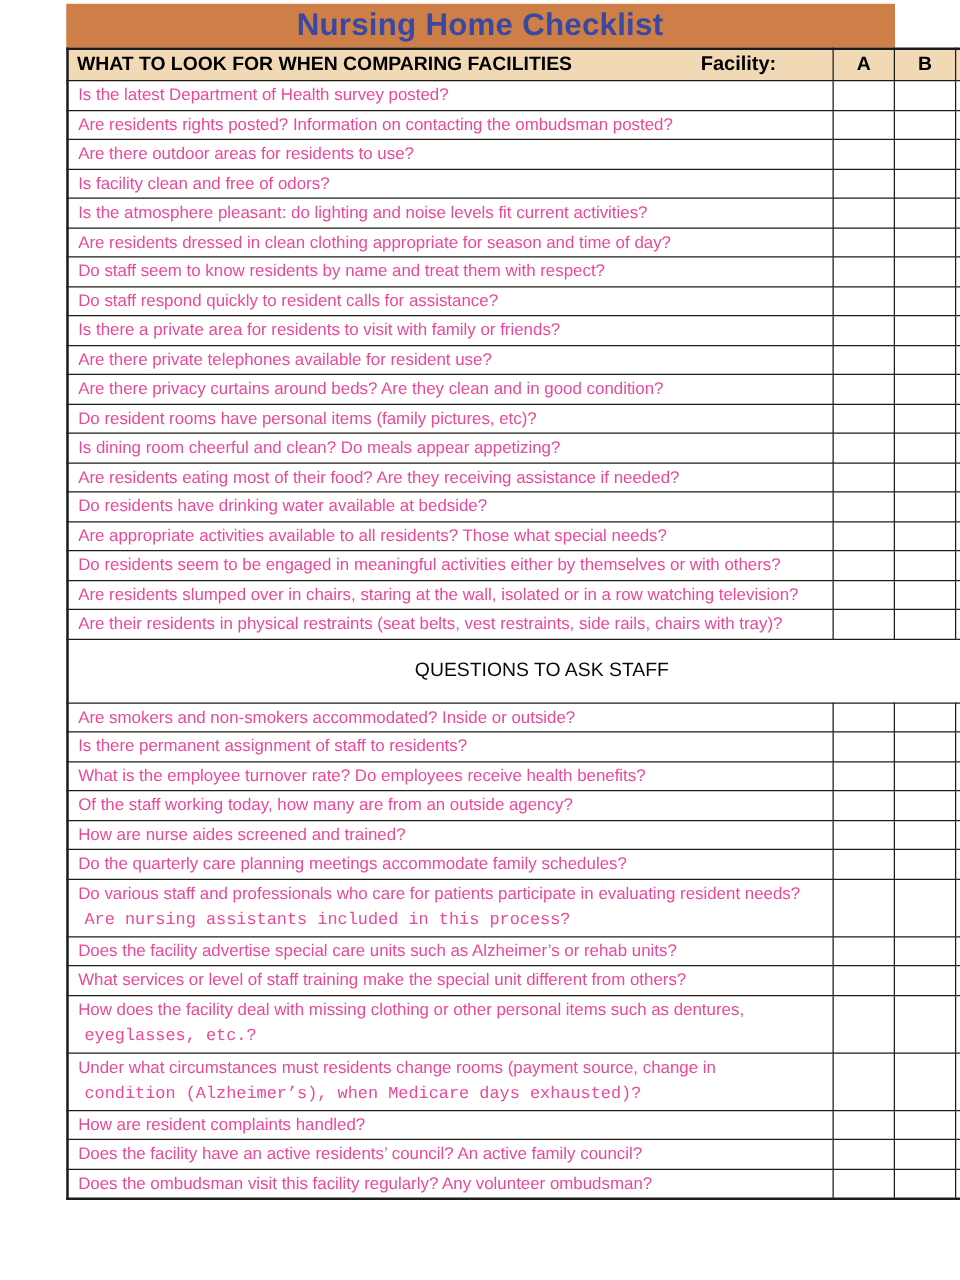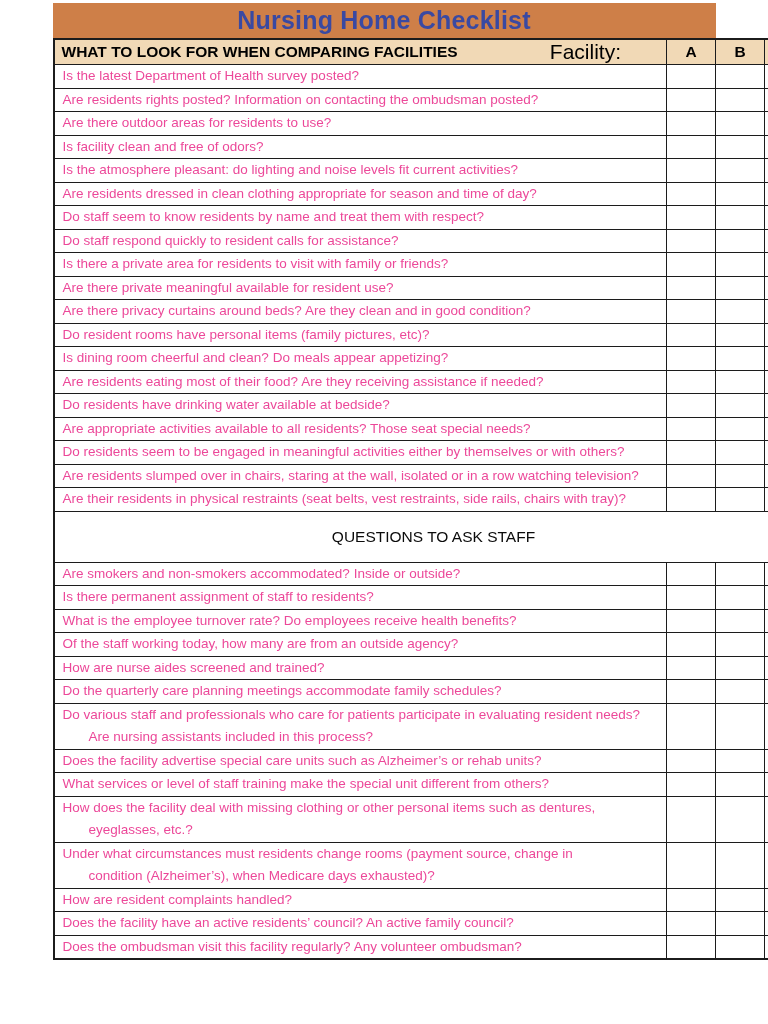--- a/index.html
+++ b/index.html
@@ -51,41 +51,41 @@
     justify-content: space-between;
     padding: 0 45px 0 7px;
     text-align: center;
   }
   .qhead-inner .main-label {
     font-size: 15.5px;
     font-weight: bold;
     white-space: nowrap;
   }
   .qhead-inner .facility-label {
-    font-size: 21px;
-    font-weight: normal;
+    font-size: 16px;
+    font-weight: bold;
   }
   tr.subheader th.colhead {
     font-size: 15.5px;
     font-weight: bold;
     text-align: center;
   }
 
   td.q {
     padding: 0.75px 4px 0.75px 0;
   }
   td.q .line {
     line-height: 22.5px;
     font-size: 13.5px;
     color: #ec4899;
     padding-left: 8px;
     white-space: nowrap;
     overflow: hidden;
   }
-  td.q .line.indent { padding-left: 34px; }
+  td.q .line.indent { padding-left: 13px; font-family: Liberation Mono, monospace; }
   td.ans { background: #ffffff; }
 
   tr.staff-header-row td {
     height: 50px;
     text-align: center;
   }
   tr.staff-header-row span {
     font-size: 15.5px;
     font-weight: normal;
     color: #0b0b0b;
@@ -188,21 +188,21 @@
         <tr>
           <td class="q">
             <div class="line">Is there a private area for residents to visit with family or friends?</div>
           </td>
           <td class="ans"></td>
           <td class="ans"></td>
           <td class="ans"></td>
         </tr>
         <tr>
           <td class="q">
-            <div class="line">Are there private meaningful available for resident use?</div>
+            <div class="line">Are there private telephones available for resident use?</div>
           </td>
           <td class="ans"></td>
           <td class="ans"></td>
           <td class="ans"></td>
         </tr>
         <tr>
           <td class="q">
             <div class="line">Are there privacy curtains around beds?  Are they clean and in good condition?</div>
           </td>
           <td class="ans"></td>
@@ -236,21 +236,21 @@
         <tr>
           <td class="q">
             <div class="line">Do residents have drinking water available at bedside?</div>
           </td>
           <td class="ans"></td>
           <td class="ans"></td>
           <td class="ans"></td>
         </tr>
         <tr>
           <td class="q">
-            <div class="line">Are appropriate activities available to all residents? Those seat special needs?</div>
+            <div class="line">Are appropriate activities available to all residents? Those what special needs?</div>
           </td>
           <td class="ans"></td>
           <td class="ans"></td>
           <td class="ans"></td>
         </tr>
         <tr>
           <td class="q">
             <div class="line">Do residents seem to be engaged in meaningful activities either by themselves or with others?</div>
           </td>
           <td class="ans"></td>

